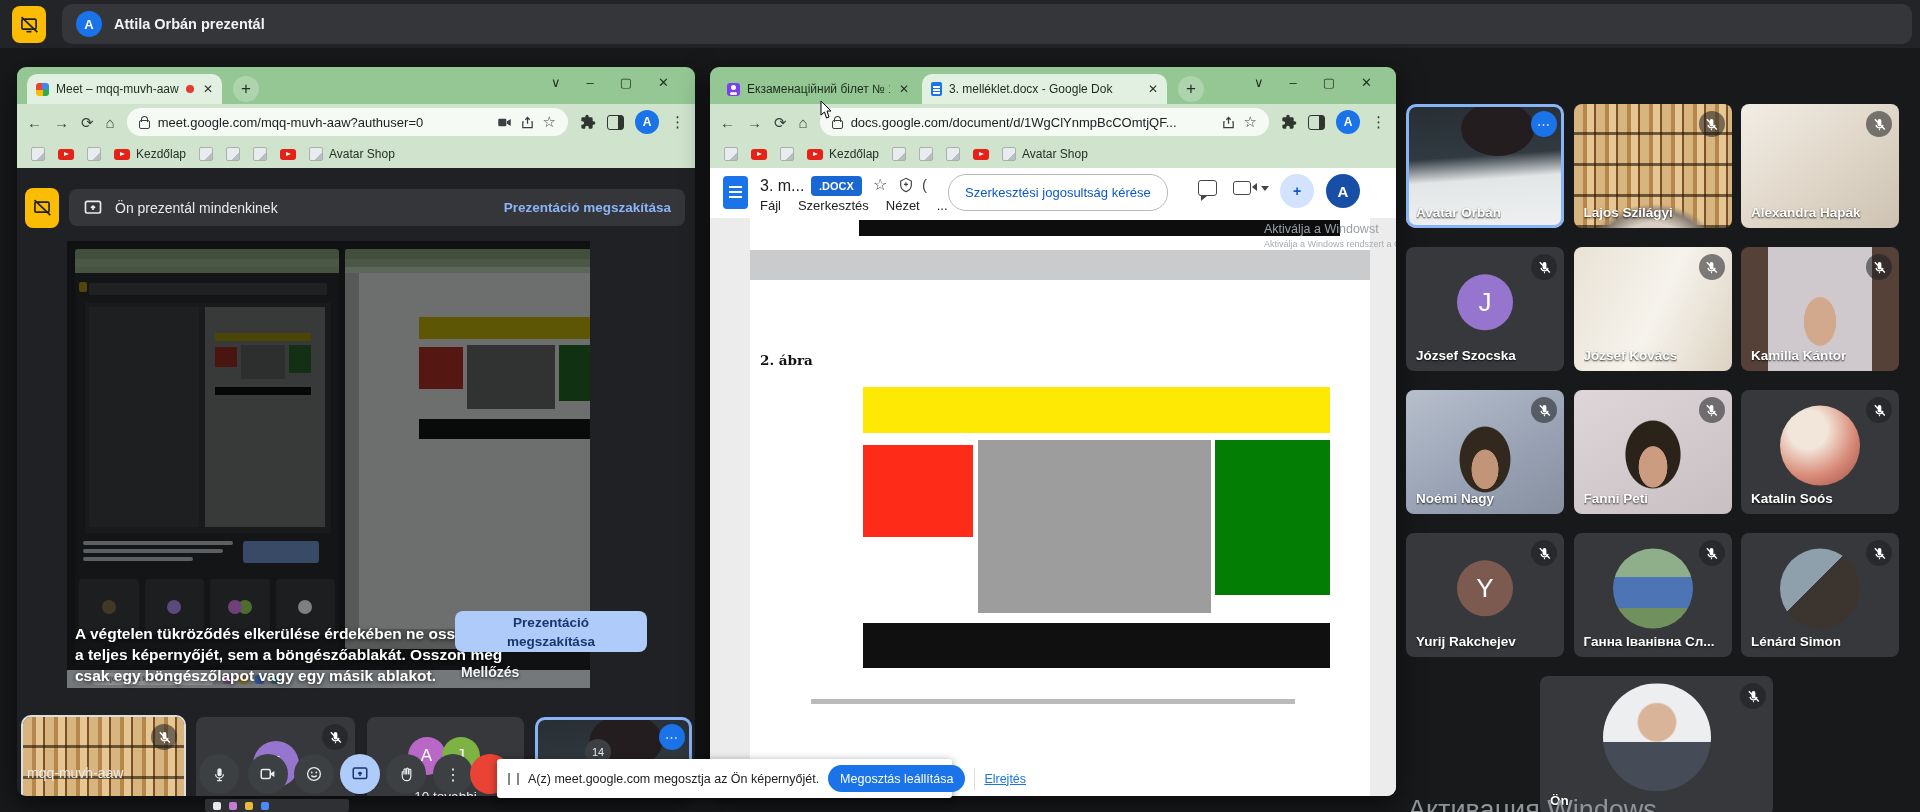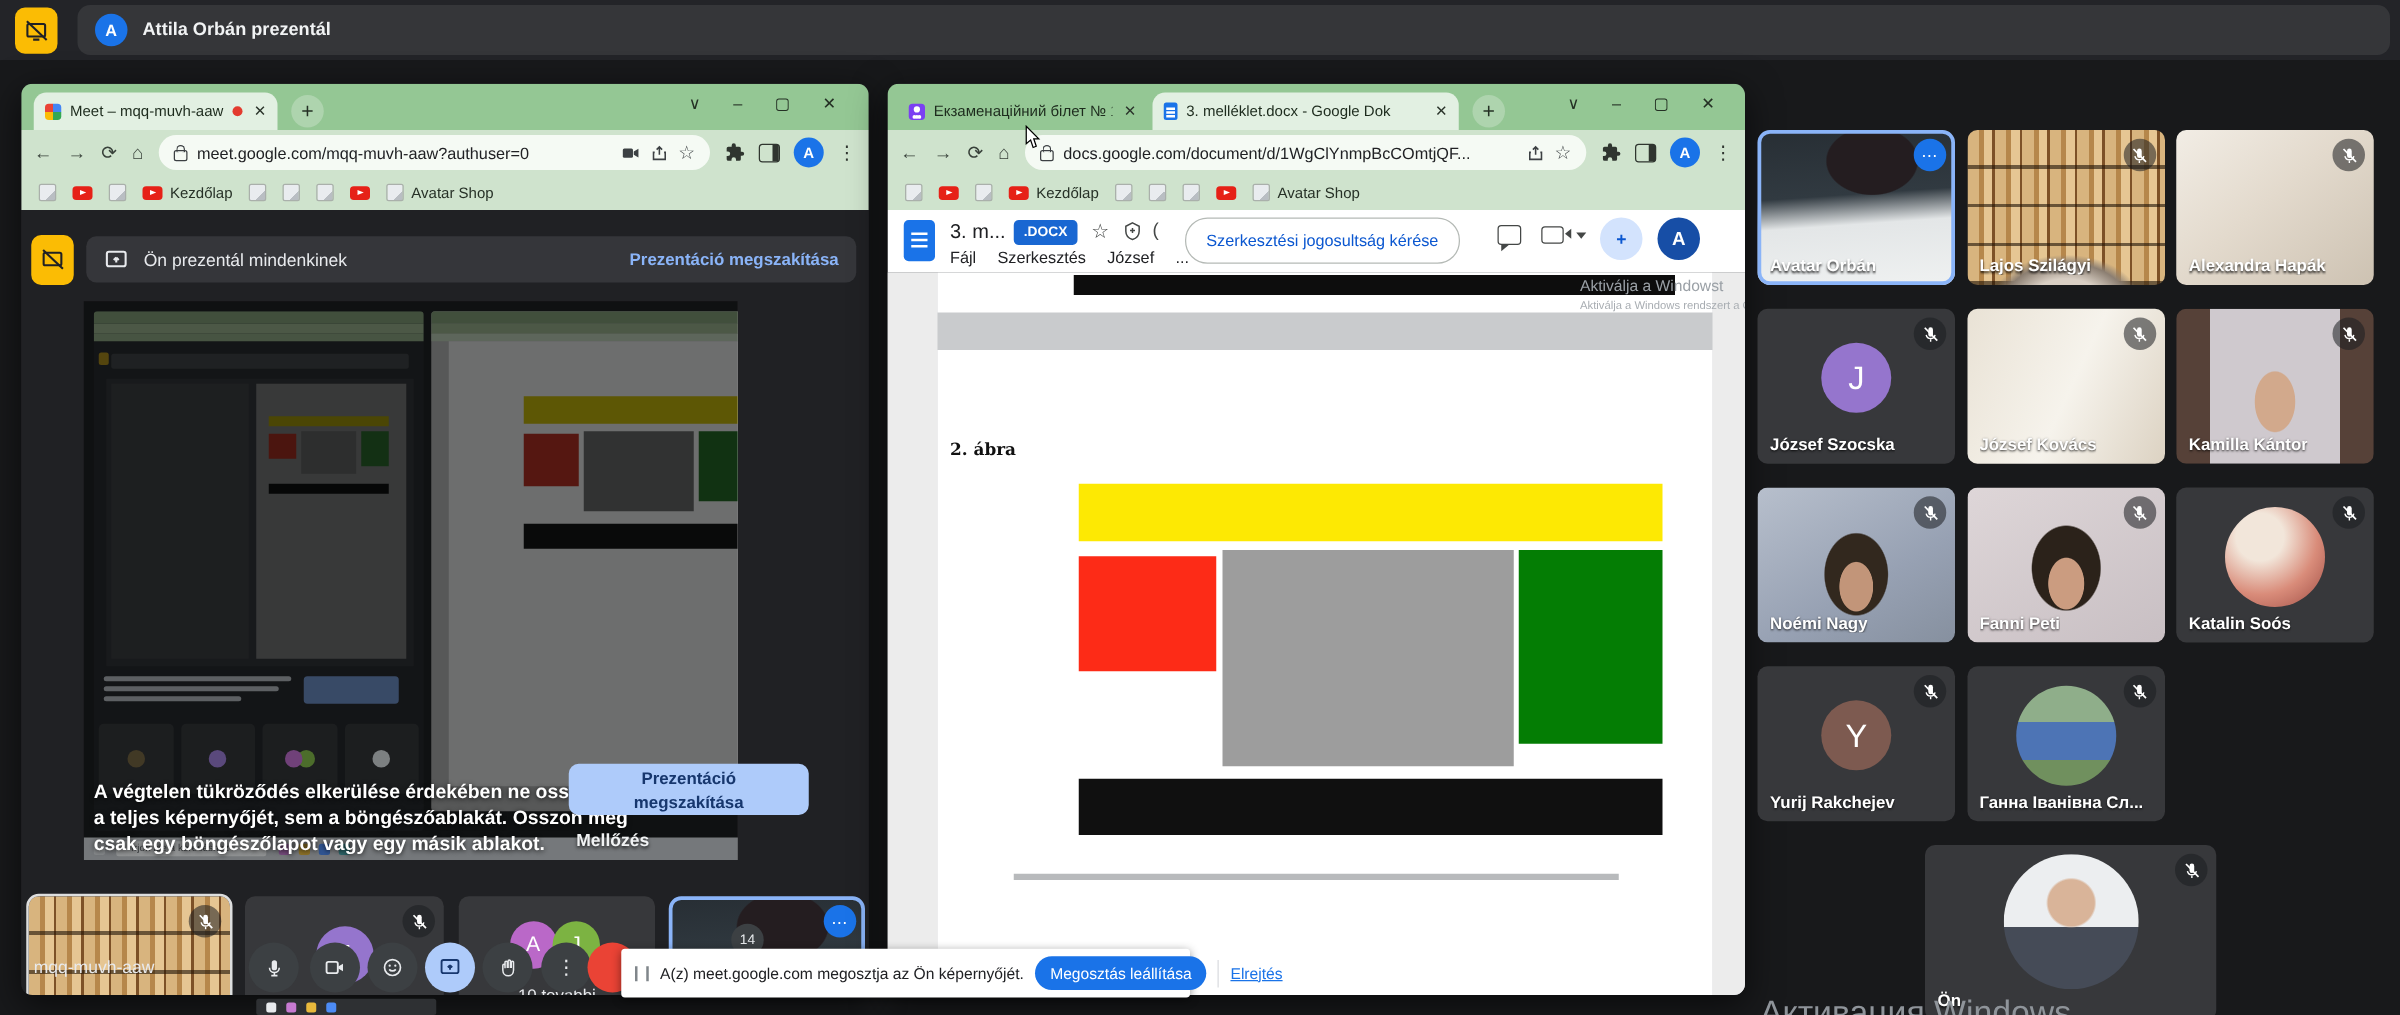--- a/index.html
+++ b/index.html
@@ -518,21 +518,21 @@
       <span style="position:absolute;left:212px;top:8px;color:#444746;font-size:15px;">(</span>
       <span class="reqpill">Szerkesztési jogosultság kérése</span>
       <span class="commentic"></span>
       <span class="camic"></span>
       <span class="caret"></span>
       <span class="padd">+</span>
       <span class="davatar">A</span>
       <div class="dmenu">
         <span>Fájl</span>
         <span>Szerkesztés</span>
-        <span>József</span>
+        <span>Nézet</span>
         <span>...</span>
       </div>
     </div>
 
     <div class="dcanvas">
       <span class="sidebg" style="left:0;"></span>
         <span class="sidebg" style="left:660px;width:26px;"></span>
       <div class="pgprev">
         <div class="blackbar-prev"></div>
       </div>
@@ -675,20 +675,32 @@
           <div class="photo ph-ganna" style="height: 80px; width: 80px;"></div>
           <span class="micbadge">
             <svg width="15" height="15" viewBox="0 0 24 24">
               <path d="M12 15a3 3 0 0 0 3-3V6a3 3 0 0 0-6 0v6a3 3 0 0 0 3 3z" fill="#fff"></path>
               <path d="M6.3 12.5a5.8 5.8 0 0 0 11.4 0" fill="none" stroke="#fff" stroke-width="1.8"></path>
               <path d="M12 18.3v3" stroke="#fff" stroke-width="1.8"></path>
               <path d="M4.5 3.5l16 16.5" stroke="#fff" stroke-width="2.2"></path>
             </svg>
           </span>
           <span class="pname">Ганна Іванівна Сл...</span>
+        </div>
+        <div class="ptile">
+          <div class="photo ph-lenard" style="height: 80px; width: 80px;"></div>
+          <span class="micbadge">
+            <svg width="15" height="15" viewBox="0 0 24 24">
+              <path d="M12 15a3 3 0 0 0 3-3V6a3 3 0 0 0-6 0v6a3 3 0 0 0 3 3z" fill="#fff"></path>
+              <path d="M6.3 12.5a5.8 5.8 0 0 0 11.4 0" fill="none" stroke="#fff" stroke-width="1.8"></path>
+              <path d="M12 18.3v3" stroke="#fff" stroke-width="1.8"></path>
+              <path d="M4.5 3.5l16 16.5" stroke="#fff" stroke-width="2.2"></path>
+            </svg>
+          </span>
+          <span class="pname">Lénárd Simon</span>
         </div>
       </div>
   <div class="ptile tile-own">
         <div class="photo ph-on" style="height: 108px; width: 108px;"></div>
         <span class="micbadge">
           <svg width="15" height="15" viewBox="0 0 24 24">
             <path d="M12 15a3 3 0 0 0 3-3V6a3 3 0 0 0-6 0v6a3 3 0 0 0 3 3z" fill="#fff"></path>
             <path d="M6.3 12.5a5.8 5.8 0 0 0 11.4 0" fill="none" stroke="#fff" stroke-width="1.8"></path>
             <path d="M12 18.3v3" stroke="#fff" stroke-width="1.8"></path>
             <path d="M4.5 3.5l16 16.5" stroke="#fff" stroke-width="2.2"></path>

